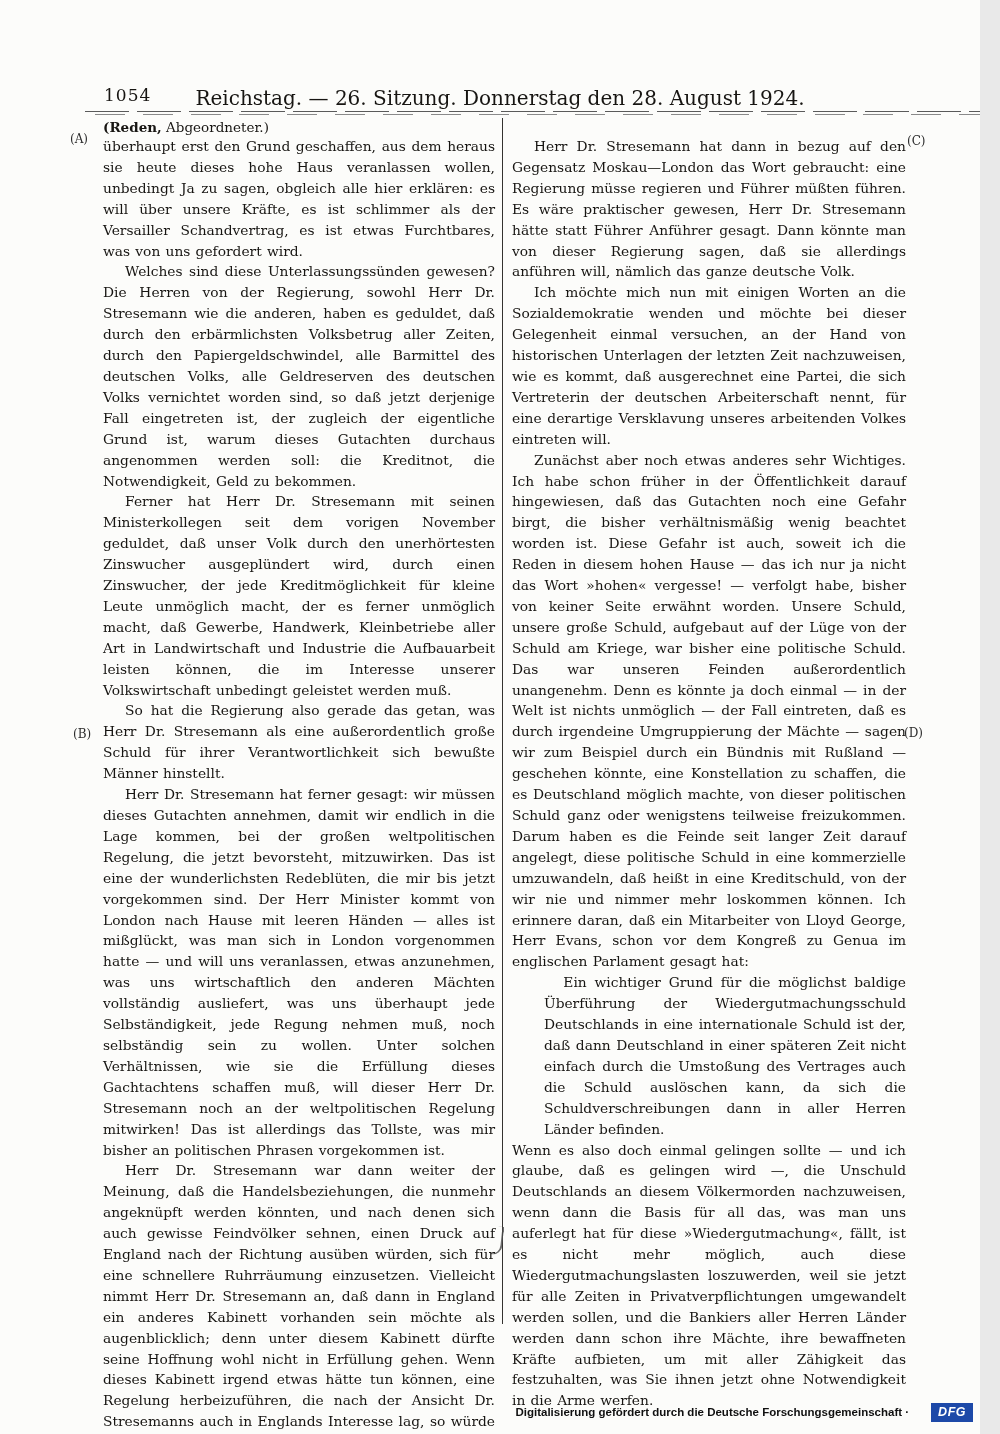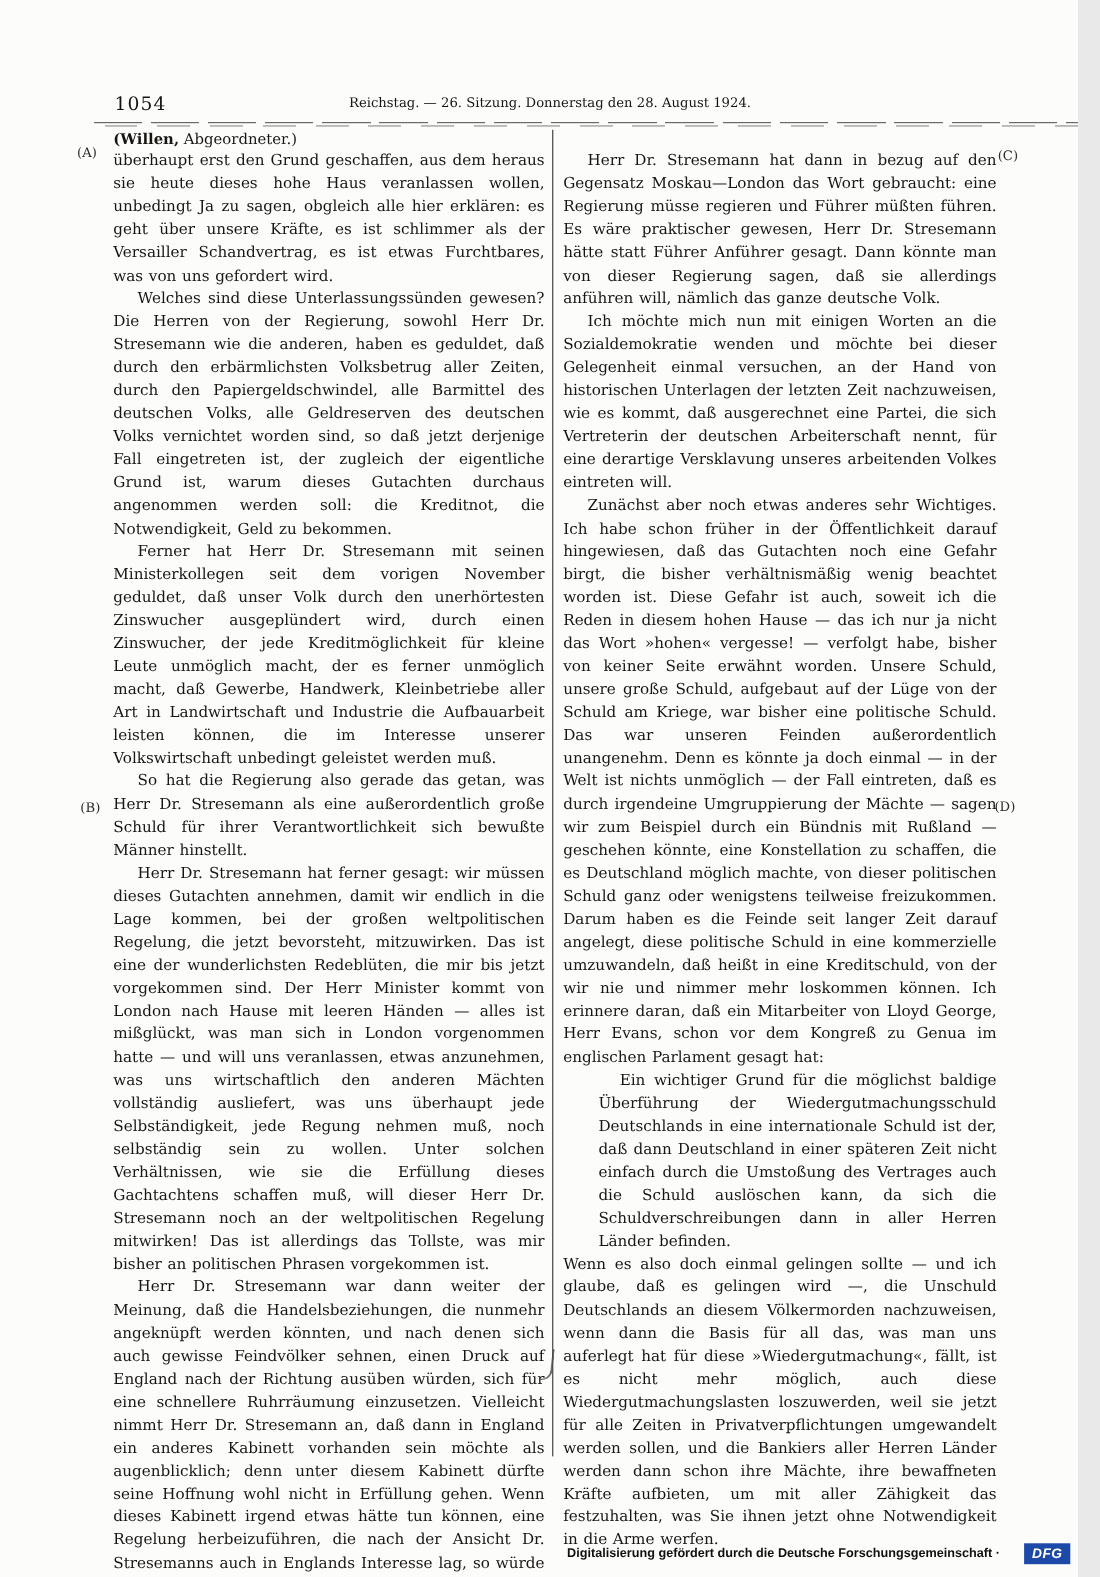--- a/index.html
+++ b/index.html
@@ -2,21 +2,21 @@
 <html lang="de"><head>
 <meta charset="utf-8">
 <style>
   html,body { margin:0; padding:0; background:#e9e9e9; }
   .page {
     position:relative; width:980px; height:1434px;
     background:#fcfcfa; color:#171512; overflow:hidden;
     font-family:"DejaVu Serif", serif;
   }
   .page-number { position:absolute; left:104px; top:85px; font-size:17px; letter-spacing:1px; }
-  .header-title { position:absolute; left:85px; top:86px; width:830px; text-align:center; font-size:12px; }
+  .header-title { position:absolute; left:85px; top:86px; width:830px; text-align:center; font-size:20px; }
   .header-rule {
     position:absolute; left:85px; top:111px; width:908px; height:4px;
     background:
       repeating-linear-gradient(90deg,#5a5a5a 0 44px, transparent 44px 52px) 0 0/100% 1px no-repeat,
       repeating-linear-gradient(90deg,#8a8a8a 10px 40px, transparent 40px 58px) 0 3px/100% 1px no-repeat;
   }
   .speaker-note { position:absolute; left:103px; top:119px; font-size:13.5px; }
   .speaker-bold { font-weight:bold; }
   .margin-letter { position:absolute; font-size:12px; color:#2c2c2c; }
   .m-a { left:70px;  top:132px; }
@@ -53,33 +53,33 @@
 </head>
 <body>
 
 <div class="page">
 
   <span class="page-number">1054</span>
   <span class="header-title">Reichstag. — 26. Sitzung.   Donnerstag den 28. August 1924.</span>
   <div class="header-rule"></div>
 
   <div class="speaker-note">
-    <span class="speaker-bold">(Willen,</span><span> Abgeordneter.)</span>
+    <span class="speaker-bold">(Reden,</span><span> Abgeordneter.)</span>
   </div>
 
   <span class="margin-letter m-a">(A)</span>
   <span class="margin-letter m-b">(B)</span>
   <span class="margin-letter m-c">(C)</span>
   <span class="margin-letter m-d">(D)</span>
 
   <div class="divider"></div>
 
   <div class="col col-left">
 
-  <p class="flush">überhaupt erst den Grund geschaffen, aus dem heraus sie heute dieses hohe Haus veranlassen wollen, unbedingt Ja zu sagen, obgleich alle hier erklären: es geht über unsere Kräfte, es ist schlimmer als der Versailler Schandvertrag, es ist etwas Furchtbares, was von uns gefordert wird.</p>
+  <p class="flush">überhaupt erst den Grund geschaffen, aus dem heraus sie heute dieses hohe Haus veranlassen wollen, unbedingt Ja zu sagen, obgleich alle hier erklären: es will über unsere Kräfte, es ist schlimmer als der Versailler Schandvertrag, es ist etwas Furchtbares, was von uns gefordert wird.</p>
       <p>Welches sind diese Unterlassungssünden gewesen? Die Herren von der Regierung, sowohl Herr Dr. Stresemann wie die anderen, haben es geduldet, daß durch den erbärmlichsten Volksbetrug aller Zeiten, durch den Papiergeldschwindel, alle Barmittel des deutschen Volks, alle Geldreserven des deutschen Volks vernichtet worden sind, so daß jetzt derjenige Fall eingetreten ist, der zugleich der eigentliche Grund ist, warum dieses Gutachten durchaus angenommen werden soll: die Kreditnot, die Notwendigkeit, Geld zu bekommen.</p>
       <p>Ferner hat Herr Dr. Stresemann mit seinen Ministerkollegen seit dem vorigen November geduldet, daß unser Volk durch den unerhörtesten Zinswucher ausgeplündert wird, durch einen Zinswucher, der jede Kreditmöglichkeit für kleine Leute unmöglich macht, der es ferner unmöglich macht, daß Gewerbe, Handwerk, Kleinbetriebe aller Art in Landwirtschaft und Industrie die Aufbauarbeit leisten können, die im Interesse unserer Volkswirtschaft unbedingt geleistet werden muß.</p>
       <p>So hat die Regierung also gerade das getan, was Herr Dr. Stresemann als eine außerordentlich große Schuld für ihrer Verantwortlichkeit sich bewußte Männer hinstellt.</p>
       <p>Herr Dr. Stresemann hat ferner gesagt: wir müssen dieses Gutachten annehmen, damit wir endlich in die Lage kommen, bei der großen weltpolitischen Regelung, die jetzt bevorsteht, mitzuwirken. Das ist eine der wunderlichsten Redeblüten, die mir bis jetzt vorgekommen sind. Der Herr Minister kommt von London nach Hause mit leeren Händen — alles ist mißglückt, was man sich in London vorgenommen hatte — und will uns veranlassen, etwas anzunehmen, was uns wirtschaftlich den anderen Mächten vollständig ausliefert, was uns überhaupt jede Selbständigkeit, jede Regung nehmen muß, noch selbständig sein zu wollen. Unter solchen Verhältnissen, wie sie die Erfüllung dieses Gachtachtens schaffen muß, will dieser Herr Dr. Stresemann noch an der weltpolitischen Regelung mitwirken! Das ist allerdings das Tollste, was mir bisher an politischen Phrasen vorgekommen ist.</p>
       <p>Herr Dr. Stresemann war dann weiter der Meinung, daß die Handelsbeziehungen, die nunmehr angeknüpft werden könnten, und nach denen sich auch gewisse Feindvölker sehnen, einen Druck auf England nach der Richtung ausüben würden, sich für eine schnellere Ruhrräumung einzusetzen. Vielleicht nimmt Herr Dr. Stresemann an, daß dann in England ein anderes Kabinett vorhanden sein möchte als augenblicklich; denn unter diesem Kabinett dürfte seine Hoffnung wohl nicht in Erfüllung gehen. Wenn dieses Kabinett irgend etwas hätte tun können, eine Regelung herbeizuführen, die nach der Ansicht Dr. Stresemanns auch in Englands Interesse lag, so würde es geschehen sein. Gerade dieses englische Kabinett ist Schritt für Schritt vor den Forderungen Frankreichs zurückgewichen, nicht einmal die Herren Bankiers haben ihren Willen für eine sofortige Räumung des Ruhrgebiets durchsetzen können, die doch im Sachverständigengutachten selber als Grundlage für die Erfüllung des Gutachtens bezeichnet wird. Wie will dann</p>
     </div>
 
   <div class="col col-right">
 
       <p>Herr Dr. Stresemann hat dann in bezug auf den Gegensatz Moskau—London das Wort gebraucht: eine Regierung müsse regieren und Führer müßten führen. Es wäre praktischer gewesen, Herr Dr. Stresemann hätte statt Führer Anführer gesagt. Dann könnte man von dieser Regierung sagen, daß sie allerdings anführen will, nämlich das ganze deutsche Volk.</p>

